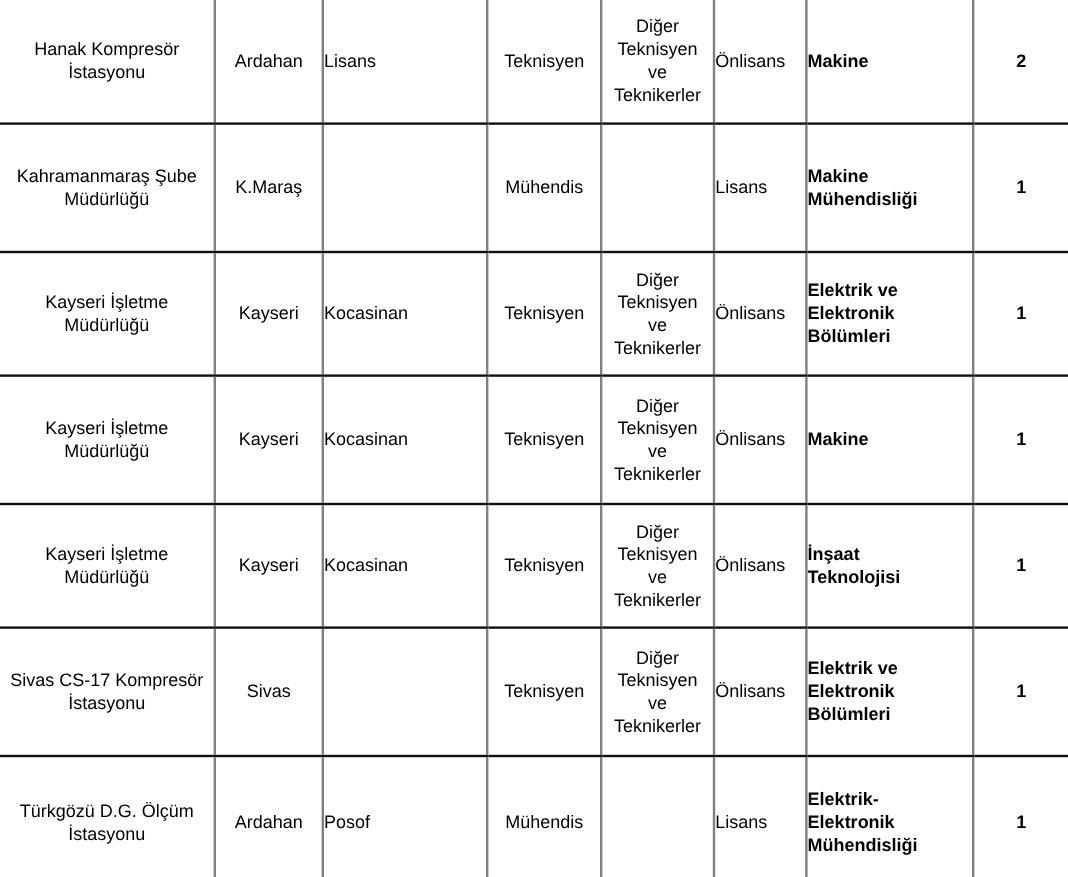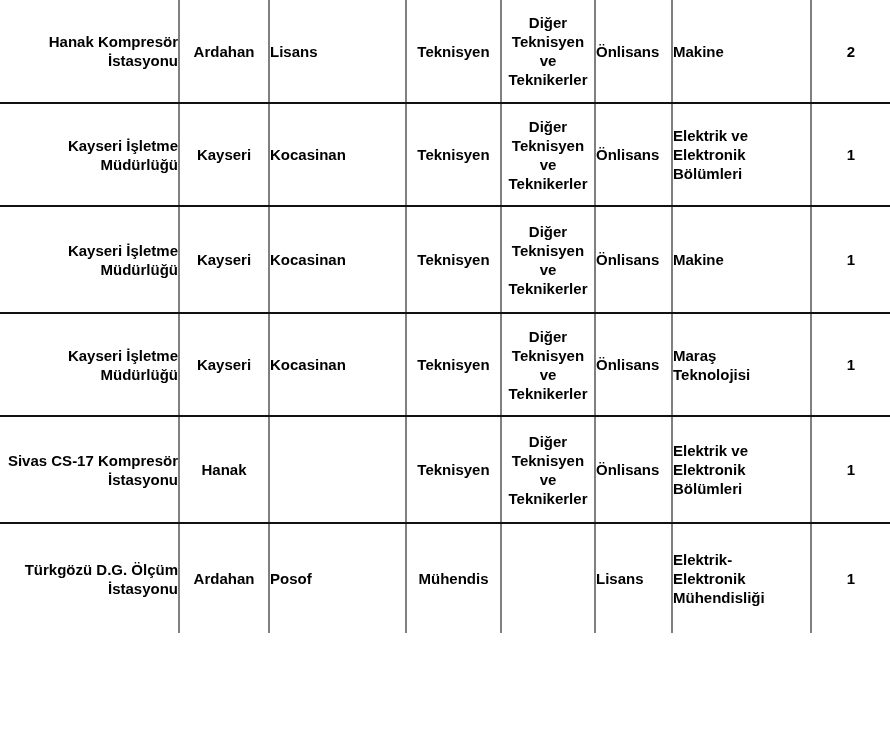--- a/index.html
+++ b/index.html
@@ -22,30 +22,29 @@
   }
   table.grid td {
     border-left: 2px solid #808080;
     border-bottom: 2px solid #111111;
     vertical-align: middle;
     font-size: 15px;
     line-height: 19px;
     white-space: pre-line;
     overflow: hidden;
     padding: 0;
-    font-weight: bold;
   }
   table.grid td:first-child { border-left: none; }
   table.grid tr:last-child td { border-bottom: none; }
 
   tr.r-a { height: 103px; }
   tr.r-b { height: 107px; }
   tr.r-last { height: 110px; }
 
-  td.c-unit      { text-align: right; padding-left: 5px; padding-right: 4px; border-radius: 15px; }
+  td.c-unit      { text-align: center; padding-left: 5px; padding-right: 4px; border-radius: 15px; }
   td.c-province  { text-align: center; padding-left: 4px; padding-right: 2px; }
   td.c-district  { text-align: left; padding-left: 4px; padding-right: 2px; }
   td.c-position  { text-align: center; }
   td.c-group     { text-align: center; }
   td.c-education { }
   td.c-dept      { text-align: left; padding-left: 5px; padding-right: 3px; font-weight: bold; }
   td.c-count     { text-align: center; font-weight: bold; }
 </style>
 </head>
 <body>
@@ -69,20 +68,32 @@
         <td class="c-province">Ardahan</td>
         <td class="c-district">Lisans</td>
         <td class="c-position">Teknisyen</td>
         <td class="c-group">Diğer
 Teknisyen
 ve
 Teknikerler</td>
         <td class="c-education">Önlisans</td>
         <td class="c-dept">Makine</td>
         <td class="c-count">2</td>
+      </tr>
+      <tr class="r-b">
+        <td class="c-unit">Kahramanmaraş Şube
+Müdürlüğü</td>
+        <td class="c-province">K.Maraş</td>
+        <td class="c-district"></td>
+        <td class="c-position">Mühendis</td>
+        <td class="c-group"></td>
+        <td class="c-education">Lisans</td>
+        <td class="c-dept">Makine
+Mühendisliği</td>
+        <td class="c-count">1</td>
       </tr>
       <tr class="r-a">
         <td class="c-unit">Kayseri İşletme
 Müdürlüğü</td>
         <td class="c-province">Kayseri</td>
         <td class="c-district">Kocasinan</td>
         <td class="c-position">Teknisyen</td>
         <td class="c-group">Diğer
 Teknisyen
 ve
@@ -111,28 +122,28 @@
         <td class="c-unit">Kayseri İşletme
 Müdürlüğü</td>
         <td class="c-province">Kayseri</td>
         <td class="c-district">Kocasinan</td>
         <td class="c-position">Teknisyen</td>
         <td class="c-group">Diğer
 Teknisyen
 ve
 Teknikerler</td>
         <td class="c-education">Önlisans</td>
-        <td class="c-dept">Maraş
+        <td class="c-dept">İnşaat
 Teknolojisi</td>
         <td class="c-count">1</td>
       </tr>
       <tr class="r-b">
         <td class="c-unit">Sivas CS-17 Kompresör
 İstasyonu</td>
-        <td class="c-province">Hanak</td>
+        <td class="c-province">Sivas</td>
         <td class="c-district"></td>
         <td class="c-position">Teknisyen</td>
         <td class="c-group">Diğer
 Teknisyen
 ve
 Teknikerler</td>
         <td class="c-education">Önlisans</td>
         <td class="c-dept">Elektrik ve
 Elektronik
 Bölümleri</td>

